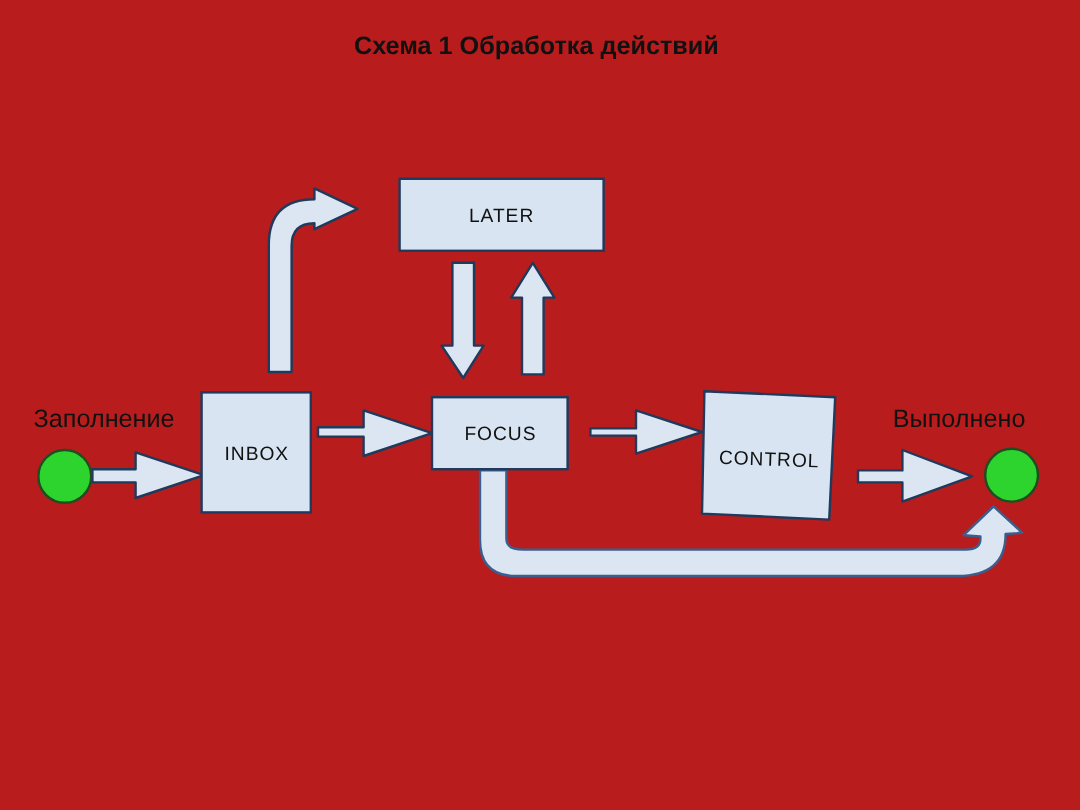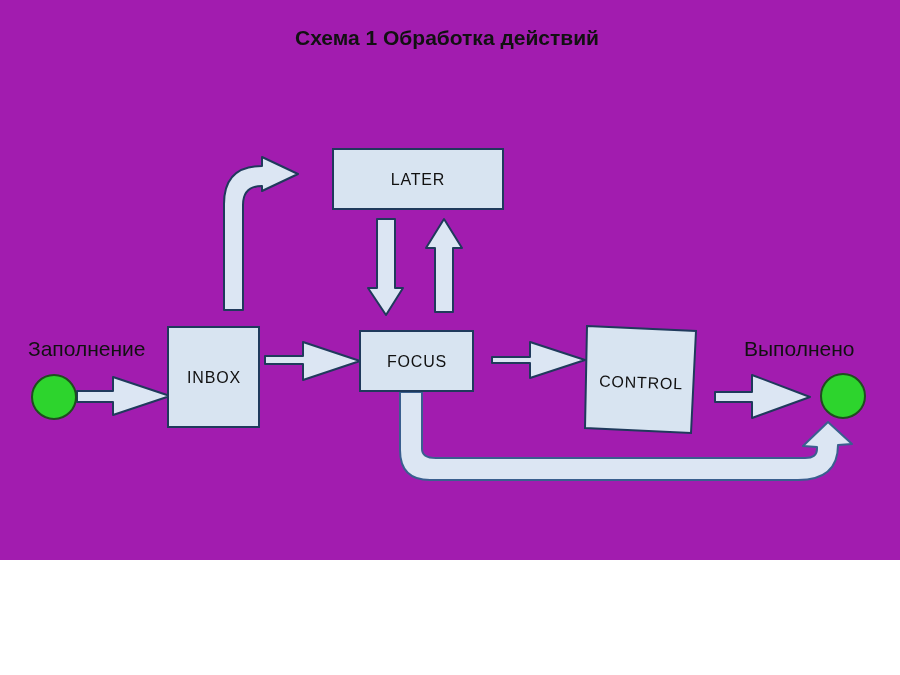--- a/index.html
+++ b/index.html
@@ -3,22 +3,22 @@
 <meta charset="utf-8">
 <style>
   html, body {
     margin: 0;
     padding: 0;
     background: #ffffff;
   }
   .stage {
     position: relative;
     width: 900px;
-    height: 560px;
-    background: #a21caf;
+    height: 675px;
+    background: #b91c1c;
     overflow: hidden;
   }
   svg { display: block; }
   text {
     font-family: "Liberation Sans", "DejaVu Sans", sans-serif;
     fill: #111111;
   }
   .diagram-title {
     font-size: 21px;
     font-weight: bold;

